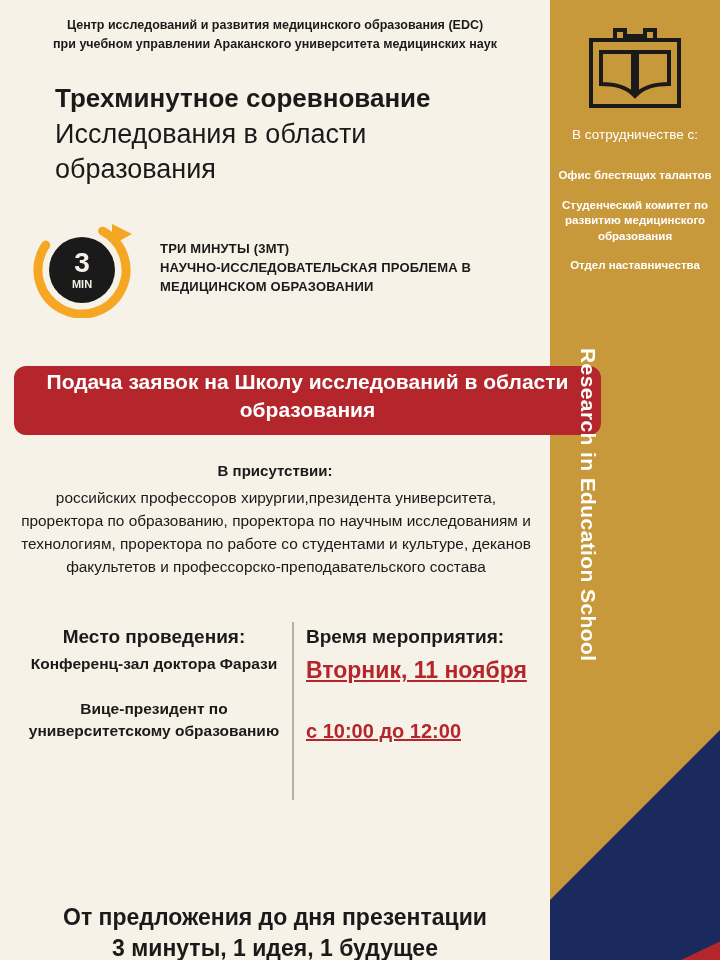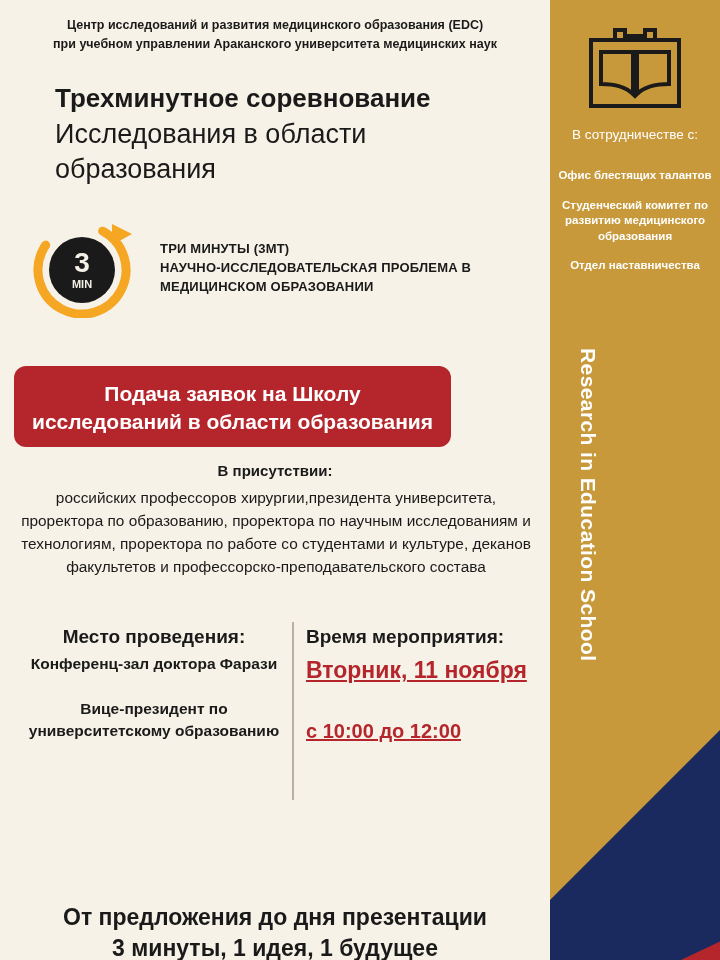--- a/index.html
+++ b/index.html
@@ -98,22 +98,22 @@
     font-size: 13px;
     font-weight: 700;
     line-height: 1.45;
     color: #1a1a1a;
     letter-spacing: .2px;
   }
   
   .red-banner {
     position: absolute;
     left: 14px; top: 366px;
-    width: 437px;
-    padding: 14px 16px 12px;
+    width: 587px;
+    padding: 2px 16px 12px;
     background: #b5262c;
     border-radius: 12px;
     color: #ffffff;
     text-align: center;
     font-size: 21px;
     font-weight: 700;
     line-height: 1.32;
     box-sizing: border-box;
   }
   

